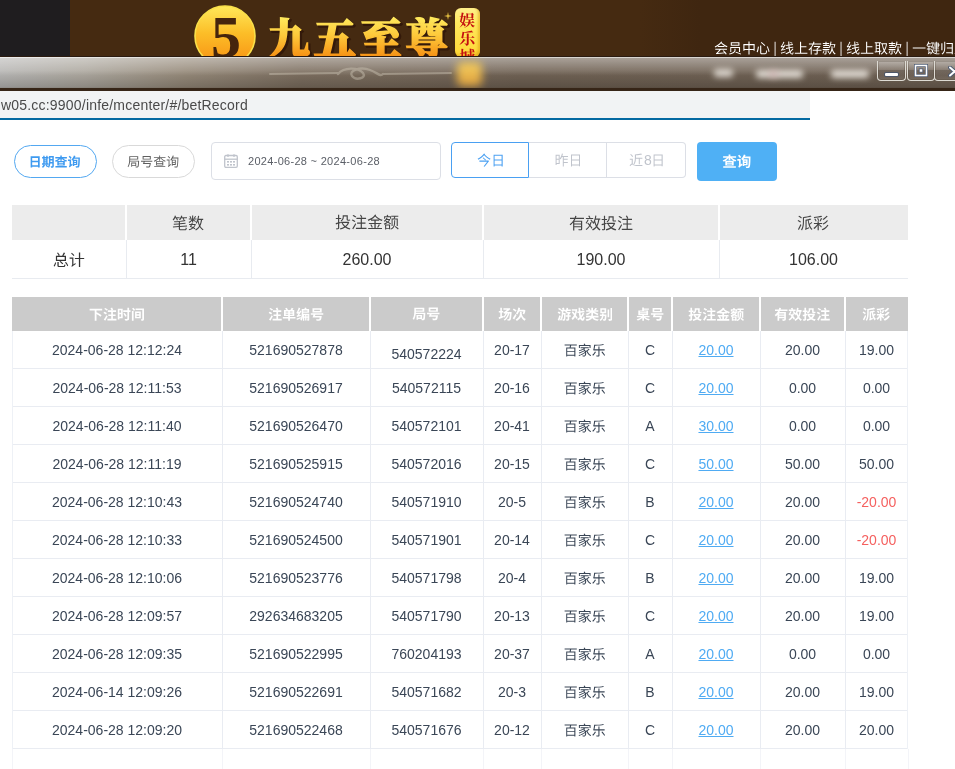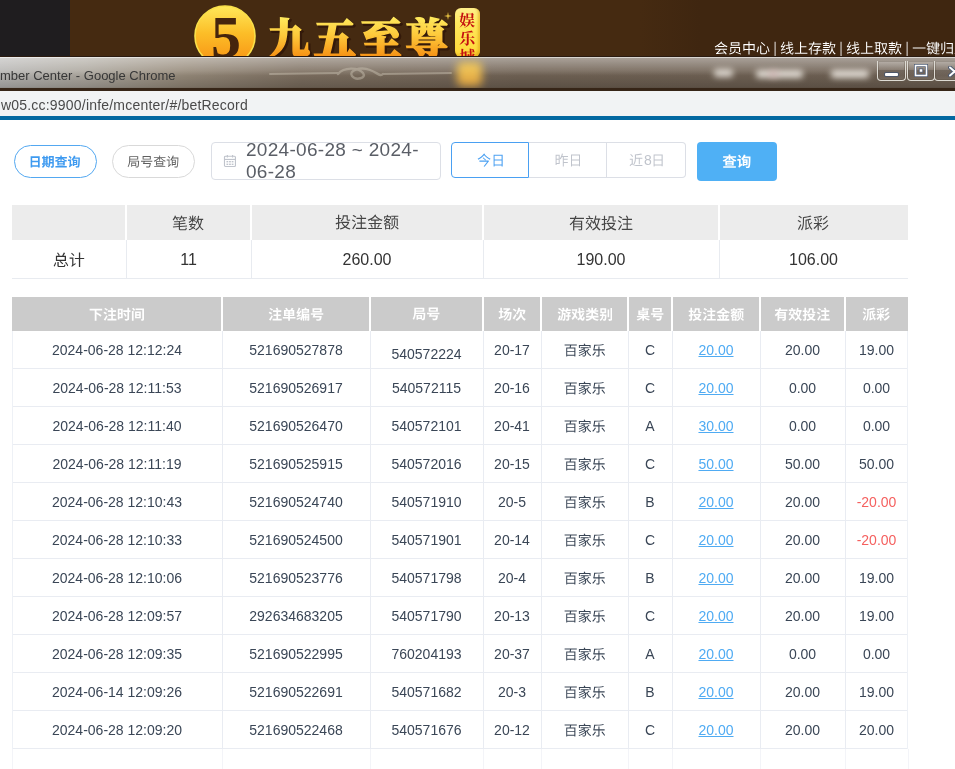--- a/index.html
+++ b/index.html
@@ -73,39 +73,38 @@
 <path d="M2 11 L70 10" stroke-width="2"></path>
 <path d="M115 11 L183 10" stroke-width="2"></path>
 <path d="M70 11 C76 4 90 4 95 10 C99 15 88 18 84 13 C80 8 92 3 102 7 C110 10 112 14 115 11" stroke-width="2.4"></path>
 </g>
     </svg>
 <div class="abs" style="left:457px;top:5px;width:25px;height:24px;background:linear-gradient(180deg,#ffd75e,#eda93c);border-radius:5px;filter:blur(4px);opacity:0.9"></div>
 <div class="abs" style="left:714px;top:12px;width:19px;height:8px;background:#f5f1ea;border-radius:3px;filter:blur(3px);opacity:0.8"></div>
 <div class="abs" style="left:756px;top:13px;width:47px;height:8px;background:#f5f1ea;border-radius:3px;filter:blur(3px);opacity:0.85"></div>
 <div class="abs" style="left:831px;top:13px;width:38px;height:8px;background:#f5f1ea;border-radius:3px;filter:blur(3px);opacity:0.85"></div>
 <div class="abs" style="left:769px;top:13px;width:9px;height:8px;background:#caa;border-radius:2px;filter:blur(3px);opacity:.6"></div>
-<div class="abs" style="left:0;top:3px;height:30px;display:flex;align-items:center;font-size:13px;color:#373737">mber Center - Google Chrome</div>
 <div class="abs" style="left:877px;top:4px;width:29px;height:20px;border:1px solid #dedbd4;border-top:none;border-radius:0 0 4px 4px;background:linear-gradient(180deg,rgba(255,255,255,0.25),rgba(255,255,255,0.06) 45%,rgba(0,0,0,0.12) 50%,rgba(255,255,255,0.10));box-shadow:inset 0 0 0 1px rgba(70,58,45,0.25);display:flex;align-items:center;justify-content:center">
       <div style="width:13px;height:3.5px;background:#fdfdfd;box-shadow:0 0 0 1px rgba(70,84,107,0.85);border-radius:1px;margin-top:8px"></div>
     </div>
 <div class="abs" style="left:907px;top:4px;width:28px;height:20px;border:1px solid #dedbd4;border-top:none;border-radius:0 0 4px 4px;background:linear-gradient(180deg,rgba(255,255,255,0.25),rgba(255,255,255,0.06) 45%,rgba(0,0,0,0.12) 50%,rgba(255,255,255,0.10));box-shadow:inset 0 0 0 1px rgba(70,58,45,0.25);display:flex;align-items:center;justify-content:center">
       <svg width="14" height="13" viewBox="0 0 14 13">
         <rect x="1.5" y="1.5" width="11" height="10" fill="none" stroke="#4a5870" stroke-width="3"></rect>
         <rect x="1.5" y="1.5" width="11" height="10" fill="none" stroke="#fdfdfd" stroke-width="1.6"></rect>
         <rect x="5.2" y="4.8" width="3.6" height="3.4" fill="#fdfdfd" stroke="#4a5870" stroke-width="0.8"></rect>
       </svg>
     </div>
 <div class="abs" style="left:934px;top:4px;width:30px;height:20px;border:1px solid #dedbd4;border-top:none;border-radius:0 0 4px 4px;background:linear-gradient(180deg,rgba(255,255,255,0.25),rgba(255,255,255,0.06) 45%,rgba(0,0,0,0.12) 50%,rgba(255,255,255,0.10));box-shadow:inset 0 0 0 1px rgba(70,58,45,0.25);display:flex;align-items:center;justify-content:center"></div>
 <svg class="abs" style="left:948px;top:9px" width="13" height="11" viewBox="0 0 13 11">
       <path d="M2 1.5 L11 9.5 M11 1.5 L2 9.5" stroke="#4a5870" stroke-width="3.8" stroke-linecap="round"></path>
       <path d="M2 1.5 L11 9.5 M11 1.5 L2 9.5" stroke="#fdfdfd" stroke-width="2" stroke-linecap="round"></path>
     </svg>
 <div class="abs" style="left:0;top:31px;width:955px;height:3px;background:#362517"></div>
 </div>
-<div class="abs" style="left:0;top:91px;width:955px;height:29px;background:#f1f3f4;border-bottom:4px solid #0369a1">
+<div class="abs" style="left:0;top:91px;width:810px;height:29px;background:#f1f3f4;border-bottom:2px solid #0369a1">
 <div class="abs" style="left:1px;top:0;height:28px;display:flex;align-items:center;font-size:14px;color:#4a4a4a;letter-spacing:0.2px">w05.cc:9900/infe/mcenter/#/betRecord</div>
 </div>
 <div class="cell" style="left:13.5px;top:145px;width:83px;height:33px;border:1.5px solid #53a8f1;border-radius:16.5px">
     <svg width="50.5" height="13.4" viewBox="1.4 -11.6 50.5 13.4">
       <path d="M3.6 -4.4H9.4V-1.4H3.6ZM3.6 -5.9V-8.7H9.4V-5.9ZM2 -10.3V1H3.6V0.2H9.4V1H11.1V-10.3Z M15 -1.8C14.6 -1.1 14 -0.2 13.3 0.3C13.6 0.5 14.2 0.9 14.5 1.2C15.2 0.6 16 -0.5 16.5 -1.4ZM23.7 -9V-7.5H21.8V-9ZM16.9 -1.3C17.4 -0.7 18.1 0.2 18.3 0.7L19.4 0.1L19.3 0.3C19.6 0.5 20.3 0.9 20.5 1.2C21.2 0 21.6 -1.6 21.7 -3.2H23.7V-0.6C23.7 -0.4 23.6 -0.3 23.4 -0.3C23.2 -0.3 22.6 -0.3 22 -0.3C22.2 0.1 22.4 0.7 22.5 1.1C23.5 1.2 24.1 1.1 24.6 0.9C25 0.6 25.2 0.2 25.2 -0.6V-10.5H20.3V-5.7C20.3 -4 20.3 -1.8 19.5 -0.1C19.2 -0.7 18.6 -1.4 18.1 -1.9ZM23.7 -6.1V-4.5H21.8L21.8 -5.7V-6.1ZM17.6 -10.9V-9.5H16V-10.9H14.6V-9.5H13.5V-8.2H14.6V-3.3H13.4V-1.9H19.8V-3.3H19V-8.2H19.9V-9.5H19V-10.9ZM16 -8.2H17.6V-7.4H16ZM16 -6.2H17.6V-5.4H16ZM16 -4.2H17.6V-3.3H16Z M30.2 -2.9H34.6V-2.2H30.2ZM30.2 -4.5H34.6V-3.8H30.2ZM26.8 -0.6V0.8H38.2V-0.6ZM31.7 -11V-9.6H26.7V-8.2H30.2C29.2 -7.2 27.8 -6.4 26.3 -5.9C26.6 -5.6 27.1 -5 27.3 -4.7C27.8 -4.9 28.2 -5.1 28.7 -5.3V-1.2H36.2V-5.4C36.7 -5.2 37.2 -5 37.6 -4.8C37.9 -5.2 38.3 -5.7 38.7 -6C37.2 -6.5 35.7 -7.3 34.7 -8.2H38.3V-9.6H33.2V-11ZM29 -5.5C30 -6.2 30.9 -7 31.7 -7.9V-5.9H33.2V-7.9C34 -7 35 -6.1 36 -5.5Z M40.1 -9.9C40.7 -9.3 41.5 -8.3 41.9 -7.7L43 -8.8C42.7 -9.3 41.8 -10.2 41.1 -10.8ZM39.4 -7V-5.6H41V-1.6C41 -1 40.6 -0.6 40.3 -0.4C40.6 -0.1 41 0.6 41.1 0.9C41.3 0.6 41.7 0.2 44.1 -1.6C44 -1.9 43.7 -2.5 43.6 -2.9L42.5 -2.1V-7ZM45.3 -11C44.8 -9.5 43.9 -7.9 42.8 -7C43.2 -6.7 43.8 -6.2 44.1 -5.9L44.3 -6.1V-0.7H45.7V-1.5H48.7V-6.8H44.9C45.1 -7.1 45.3 -7.4 45.6 -7.8H49.8C49.6 -3 49.5 -1 49.1 -0.6C49 -0.4 48.8 -0.4 48.6 -0.4C48.3 -0.4 47.6 -0.4 46.9 -0.4C47.2 0 47.4 0.7 47.4 1.1C48.1 1.1 48.9 1.1 49.3 1C49.8 0.9 50.2 0.8 50.5 0.3C51 -0.4 51.2 -2.5 51.3 -8.5C51.3 -8.7 51.3 -9.2 51.3 -9.2H46.3C46.5 -9.7 46.7 -10.1 46.9 -10.6ZM47.3 -3.5V-2.7H45.7V-3.5ZM47.3 -4.7H45.7V-5.6H47.3Z" fill="#3e9af0"></path>
     </svg>
   </div>
 <div class="cell" style="left:112px;top:145px;width:83px;height:33px;border:1px solid #d9d9d9;border-radius:16.5px">
     <svg width="52.1" height="13.1" viewBox="-0.2 -11.5 52.1 13.1">
       <path d="M2 -10.2V-7.1C2 -5 1.8 -2 0.4 0.1C0.6 0.2 1 0.5 1.1 0.7C2.2 -0.9 2.7 -3 2.9 -4.9H10.9C10.7 -1.6 10.6 -0.3 10.3 0C10.2 0.1 10 0.1 9.8 0.1C9.6 0.1 8.9 0.1 8.2 0.1C8.4 0.3 8.5 0.7 8.5 1C9.2 1 9.9 1 10.2 1C10.6 1 10.9 0.9 11.1 0.6C11.5 0.1 11.7 -1.3 11.9 -5.3C11.9 -5.5 11.9 -5.8 11.9 -5.8H2.9L3 -6.9H11V-10.2ZM3 -9.4H10V-7.7H3ZM4 -3.9V0.2H4.9V-0.5H9V-3.9ZM4.9 -3.1H8.1V-1.3H4.9Z M16.4 -9.5H22.6V-7.7H16.4ZM15.4 -10.4V-6.9H23.6V-10.4ZM13.8 -5.7V-4.8H16.5C16.2 -4 15.9 -3.1 15.6 -2.5H22.5C22.2 -1 21.9 -0.2 21.6 0C21.5 0.1 21.3 0.1 21 0.1C20.6 0.1 19.7 0.1 18.8 0C19 0.3 19.1 0.7 19.1 1C20 1 20.9 1 21.3 1C21.8 1 22.1 0.9 22.4 0.7C22.9 0.2 23.2 -0.7 23.6 -2.9C23.6 -3.1 23.6 -3.4 23.6 -3.4H17.1L17.6 -4.8H25.1V-5.7Z M29.8 -2.8H35.1V-1.7H29.8ZM29.8 -4.6H35.1V-3.5H29.8ZM28.9 -5.3V-1H36.1V-5.3ZM27 -0.3V0.6H38.1V-0.3ZM32 -10.9V-9.3H26.7V-8.4H30.9C29.8 -7.2 28.1 -6.1 26.5 -5.5C26.7 -5.3 27 -5 27.1 -4.7C28.9 -5.4 30.8 -6.8 32 -8.3V-5.7H32.9V-8.4C34.1 -6.9 36.1 -5.5 37.9 -4.8C38 -5.1 38.3 -5.5 38.5 -5.6C36.9 -6.1 35.1 -7.2 34 -8.4H38.3V-9.3H32.9V-10.9Z M40.5 -10.1C41.1 -9.5 41.9 -8.6 42.3 -8.1L43 -8.7C42.6 -9.3 41.8 -10.1 41.2 -10.6ZM39.5 -6.9V-5.9H41.4V-1.4C41.4 -0.9 41 -0.5 40.8 -0.3C40.9 -0.1 41.2 0.3 41.3 0.5C41.5 0.3 41.8 0 44 -1.7C43.9 -1.9 43.8 -2.2 43.7 -2.5L42.3 -1.5V-6.9ZM45.6 -10.9C45 -9.3 44.1 -7.6 43.1 -6.6C43.3 -6.4 43.7 -6.1 43.9 -5.9C44.4 -6.5 44.9 -7.3 45.4 -8.1H50.3C50.1 -2.6 49.9 -0.6 49.5 -0.1C49.3 0 49.2 0.1 48.9 0.1C48.6 0.1 47.9 0.1 47.1 0C47.3 0.3 47.4 0.7 47.4 1C48.1 1 48.9 1 49.3 1C49.7 0.9 50 0.8 50.3 0.4C50.8 -0.2 51 -2.3 51.2 -8.4C51.2 -8.6 51.2 -9 51.2 -9H45.9C46.1 -9.5 46.4 -10.1 46.6 -10.7ZM47.7 -3.8V-2.4H45.5V-3.8ZM47.7 -4.6H45.5V-6H47.7ZM44.6 -6.8V-0.8H45.5V-1.6H48.6V-6.8Z" fill="#5f5f5f"></path>
@@ -121,21 +120,21 @@
       </g>
 <g fill="#c0c4cc">
         <rect x="4" y="8" width="2" height="1.6"></rect>
         <rect x="7" y="8" width="2" height="1.6"></rect>
         <rect x="10" y="8" width="2" height="1.6"></rect>
         <rect x="4" y="11" width="2" height="1.6"></rect>
         <rect x="7" y="11" width="2" height="1.6"></rect>
         <rect x="10" y="11" width="2" height="1.6"></rect>
       </g>
     </svg>
-<span style="font-size:19px;color:#5a5e66;margin-left:9px;letter-spacing:0.3px">2024-06-28 ~ 2024-06-28</span>
+<span style="font-size:11px;color:#5a5e66;margin-left:9px;letter-spacing:0.3px">2024-06-28 ~ 2024-06-28</span>
   </div>
 <div class="cell" style="left:451px;top:142px;width:78px;height:36px;border:1px solid #4aa0f2;border-radius:4px 0 0 4px;z-index:2">
     <svg width="26.4" height="14.2" viewBox="-0.1 -12.5 26.4 14.2">
       <path d="M5.5 -7.5C6.4 -6.8 7.6 -5.8 8.1 -5.1L8.9 -5.9C8.3 -6.5 7.1 -7.4 6.2 -8.1ZM2.3 -4.9V-3.8H10.1C9.1 -2.5 7.7 -0.7 6.5 0.7L7.5 1.2C9 -0.6 10.9 -3 12 -4.5L11.2 -4.9L11 -4.9ZM6.9 -11.9C5.5 -9.7 3 -7.8 0.5 -6.7C0.8 -6.4 1.1 -6 1.3 -5.7C3.4 -6.8 5.5 -8.4 7 -10.2C8.6 -8.5 10.8 -6.7 12.7 -5.8C12.9 -6.1 13.2 -6.5 13.5 -6.7C11.5 -7.6 9.1 -9.4 7.7 -11L7.9 -11.4Z M17.5 -4.9H24.5V-1H17.5ZM17.5 -6V-9.8H24.5V-6ZM16.5 -10.8V1H17.5V0.1H24.5V0.9H25.6V-10.8Z" fill="#4aa0f2"></path>
     </svg>
   </div>
 <div class="cell" style="left:529px;top:142px;width:78px;height:36px;border:1px solid #dcdfe6;border-left:none">
     <svg width="25.8" height="14.1" viewBox="0.5 -12.4 25.8 14.1">
       <path d="M7.4 -11.8C7 -9.9 6.2 -8 5.2 -6.7C5.5 -6.6 5.9 -6.2 6 -6C6.6 -6.7 7 -7.5 7.5 -8.5H8.3V1.1H9.3V-2.5H13.3V-3.4H9.3V-5.6H13.2V-6.6H9.3V-8.5H13.5V-9.5H7.9C8.1 -10.2 8.3 -10.9 8.5 -11.6ZM4.2 -5.7V-2.5H2.1V-5.7ZM4.2 -6.6H2.1V-9.7H4.2ZM1.1 -10.7V-0.4H2.1V-1.5H5.2V-10.7Z M17.5 -4.9H24.5V-1H17.5ZM17.5 -6V-9.8H24.5V-6ZM16.5 -10.8V1H17.5V0.1H24.5V0.9H25.6V-10.8Z" fill="#c0c4cc"></path>
     </svg>

